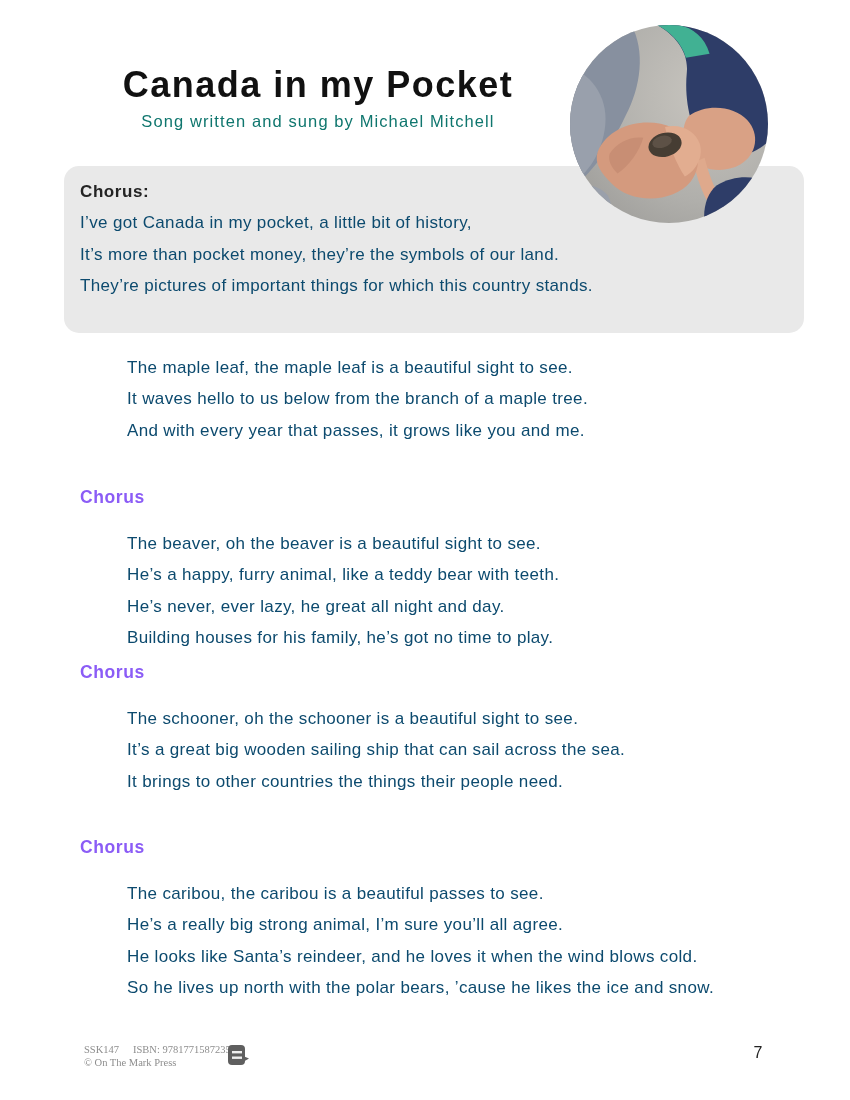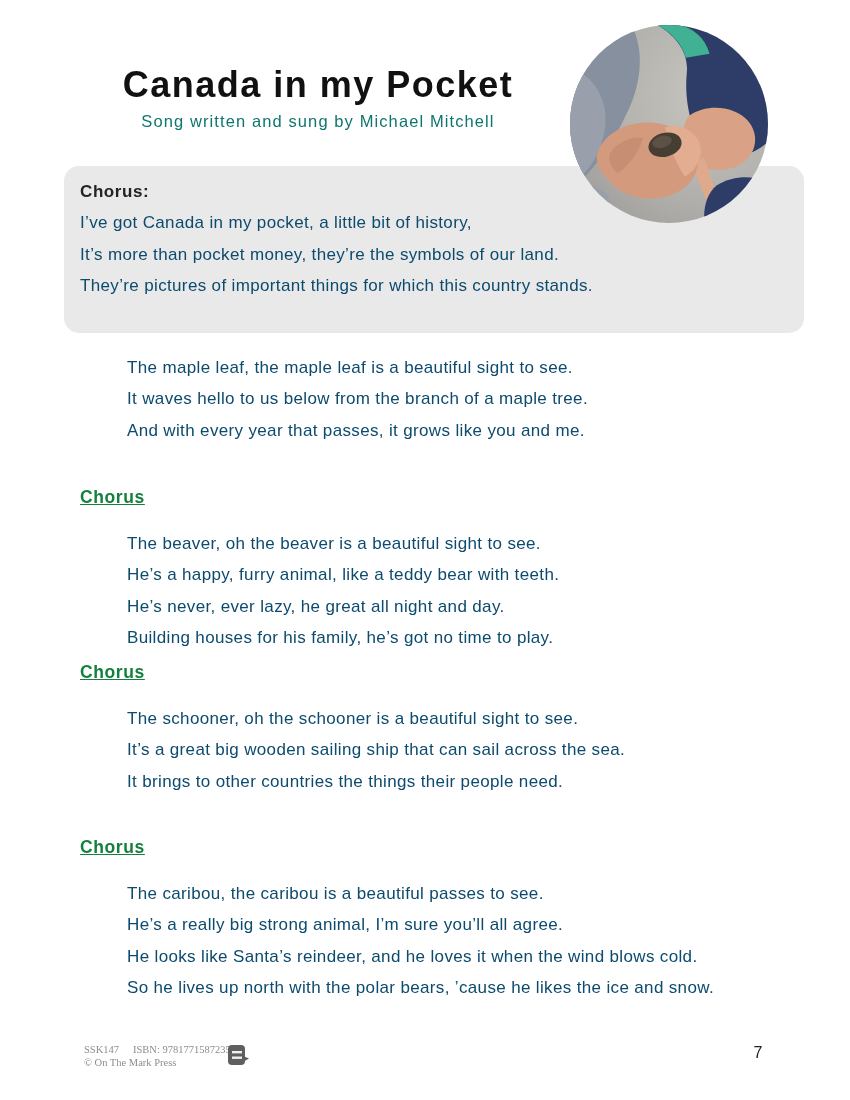--- a/index.html
+++ b/index.html
@@ -27,21 +27,21 @@
     padding:10px 16px 0 16px; z-index:1;
   }
   .line {
     font-size:17px; color:#0c4a6e; line-height:31.4px;
     letter-spacing:0.35px; white-space:nowrap;
   }
   .bold-label { font-weight:bold; color:#242424; letter-spacing:0.6px; }
   .verse { position:absolute; left:80px;margin-left:47px; }
   .chorus-ref {
     position:absolute; left:80px; font-size:17.5px; font-weight:bold;
-    color:#15803d; letter-spacing:0.6px;text-decoration:underline;
+    color:#8b5cf6; letter-spacing:0.6px;
   }
   .footer-text {
     position:absolute; left:84px; top:1043px;
     font-family:"Liberation Serif", serif; font-size:10.5px; color:#8d8d8d;
     line-height:13px; white-space:nowrap;
   }
   .footer-text .isbn-gap { display:inline-block; width:14px; }
   .footer-icon { position:absolute; left:226px; top:1044px; }
   .page-number {
     position:absolute; left:748px; top:1044px; width:20px; text-align:center;

